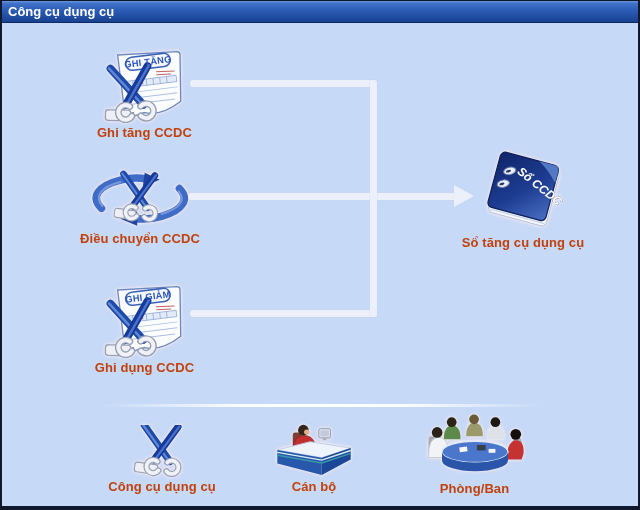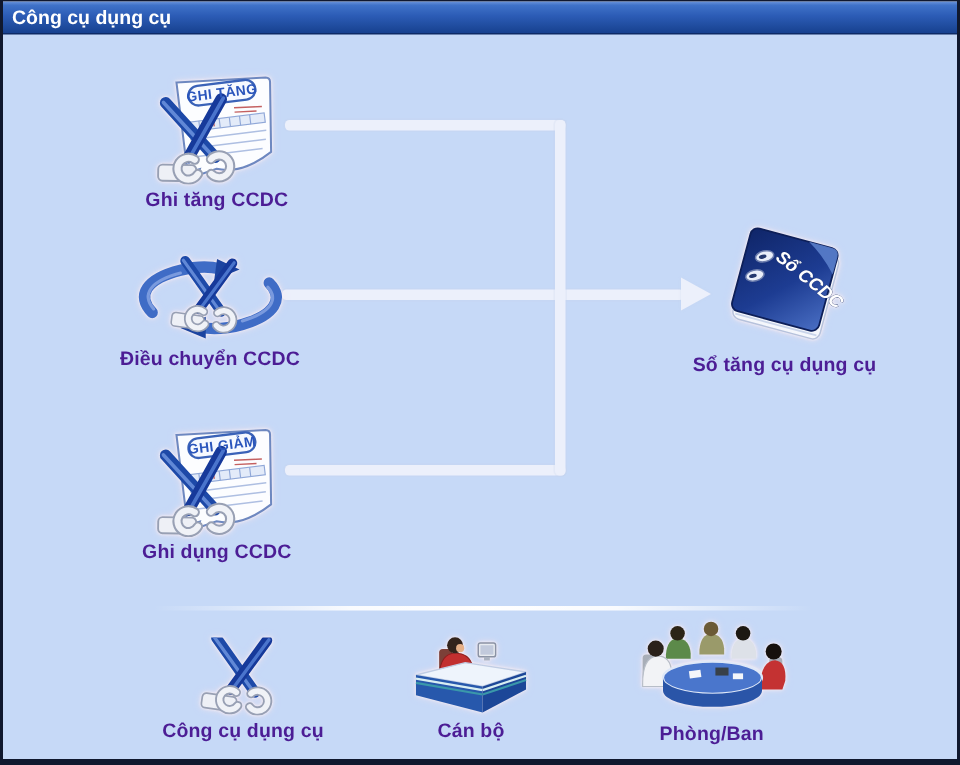--- a/index.html
+++ b/index.html
@@ -16,21 +16,21 @@
     border-bottom:1px solid #0d2a66;
   }
   .flow-line { position:absolute; background:#ecf0fb; border-radius:3px; box-shadow:0 0 0 1px rgba(200,210,235,.25); }
   .flow-arrowhead {
     position:absolute; width:0; height:0;
     border-left:20px solid #ecf0fb; border-top:11px solid transparent; border-bottom:11px solid transparent;
     filter:drop-shadow(0 0 1px rgba(200,210,235,.4));
   }
   .node, .footer-item { position:absolute; display:flex; flex-direction:column; align-items:center; cursor:pointer; }
   .node-label, .footer-label {
-    font-size:13px; font-weight:bold; color:#4c1d95; white-space:nowrap; margin-top:2px;
+    font-size:13px; font-weight:bold; color:#c2410c; white-space:nowrap; margin-top:2px;
     letter-spacing:.1px;
   }
   .icon-svg { filter:drop-shadow(0 0 1px rgba(255,244,246,.95)) drop-shadow(0 0 2px rgba(255,228,234,.55)); }
   .divider {
     position:absolute; left:100px; top:403px; width:440px; height:3px;
     background:linear-gradient(90deg, rgba(255,255,255,0) 0%, rgba(255,255,255,.9) 30%, #ffffff 50%, rgba(255,255,255,.9) 70%, rgba(255,255,255,0) 100%);
     border-radius:2px;
   }
   svg text { font-family:"Liberation Sans",sans-serif; }
 </style>

